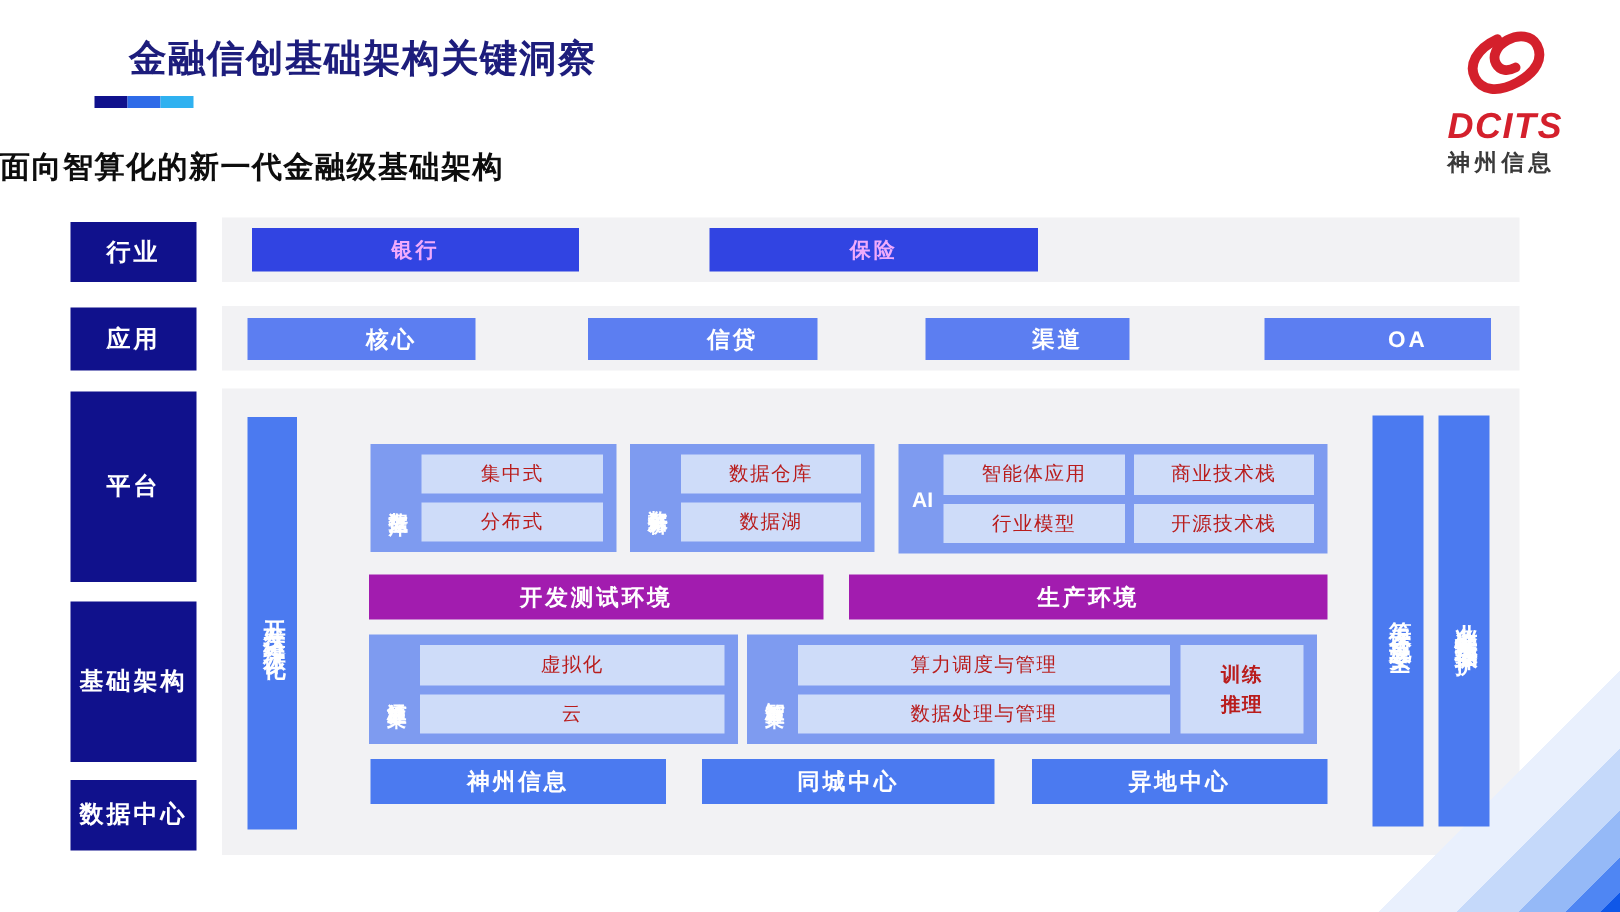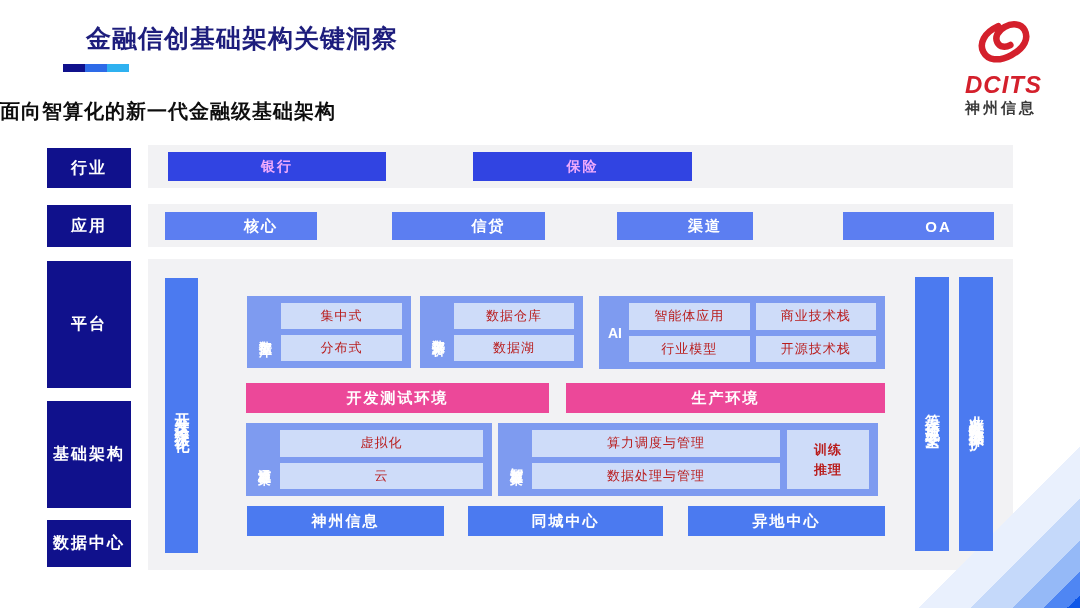--- a/index.html
+++ b/index.html
@@ -42,21 +42,21 @@
   .group-label{color:#fff;font-weight:bold;font-size:13px;writing-mode:vertical-rl;
                text-orientation:upright;letter-spacing:1px;display:flex;align-items:center;justify-content:center;}
   .group-label.hor{writing-mode:horizontal-tb;font-size:14px;letter-spacing:0;}
   .group-col{flex:1;display:flex;flex-direction:column;gap:6px;}
   .group-grid{flex:1;display:grid;grid-template-columns:1fr 1fr;gap:6px;}
   .light-box{background:#CEDCF9;color:#b91c1c;font-size:13px;display:flex;
              align-items:center;justify-content:center;letter-spacing:1px;flex:1;}
   .wrap-2col{display:block;width:2.3em;text-align:center;line-height:1.5;font-weight:bold;}
 
   
-  .env-box{background:#ec4899;color:#fff;font-weight:bold;font-size:15px;letter-spacing:2px;}
+  .env-box{background:#a21caf;color:#fff;font-weight:bold;font-size:15px;letter-spacing:2px;}
   .dc-box{background:#4B7AF0;color:#fff;font-weight:bold;font-size:15px;letter-spacing:2px;}
 
   
   .corner-deco{
     right:0;bottom:0;width:260px;height:260px;
     background:linear-gradient(135deg,
       rgba(255,255,255,0) 69%,
       #E9F0FD 69%, #E9F0FD 79%,
       #C5D9FA 79%, #C5D9FA 87%,
       #95B9F7 87%, #95B9F7 93%,

